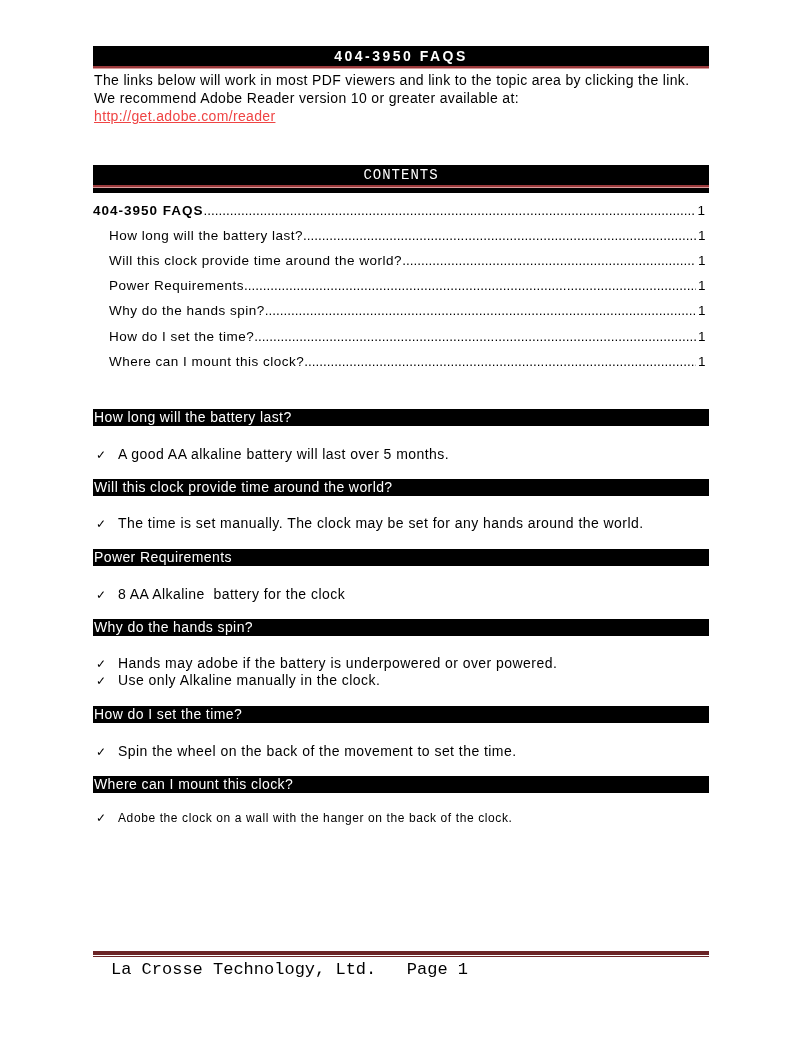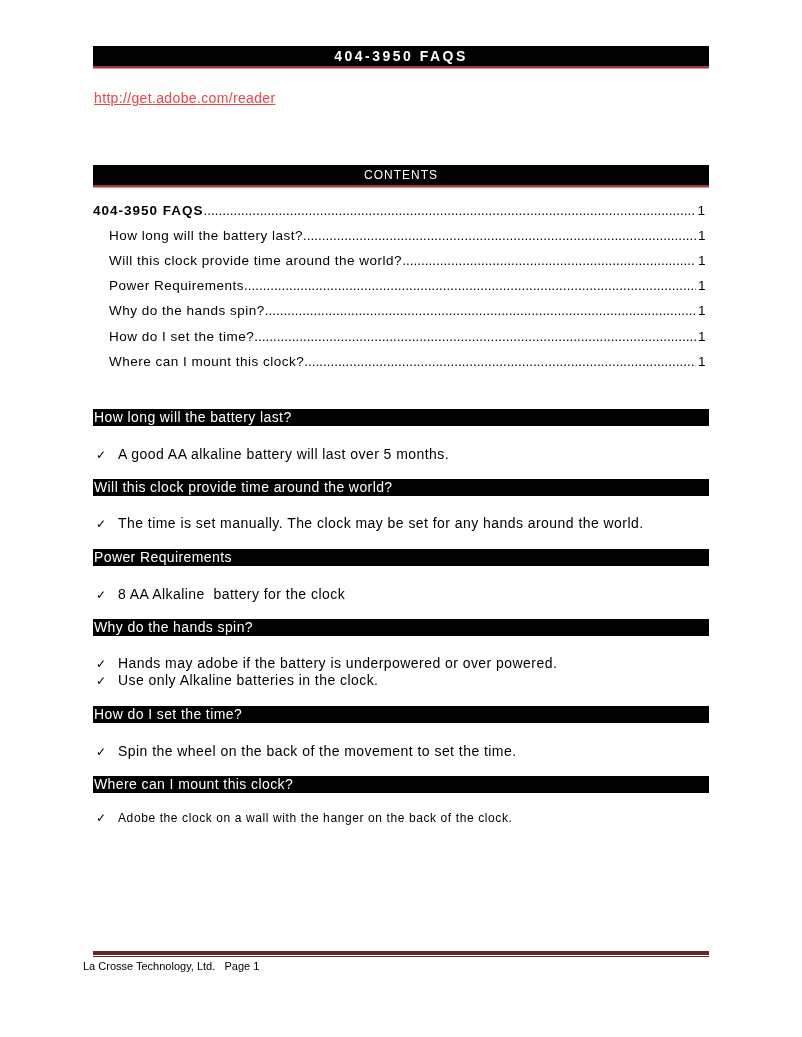--- a/index.html
+++ b/index.html
@@ -1,46 +1,46 @@
 <!DOCTYPE html>
 <html><head>
 <meta charset="utf-8">
 <style>
   html, body { margin:0; padding:0; background:#ffffff; }
   body { width:802px; height:1037px; position:relative; font-family:"Liberation Sans", sans-serif; color:#000; overflow:hidden; }
   .title-bar { position:absolute; left:93px; width:616px; height:20px; background:#000; color:#fff; font-weight:bold; font-size:14px; letter-spacing:2.5px; text-align:center; line-height:20px; }
   .title-rule-red { position:absolute; left:93px; width:616px; height:2px; background:#9b3a3c; }
   .title-rule-pink { position:absolute; left:93px; width:616px; height:1px; background:#d99b9c; }
-  .contents-bar { position:absolute; left:93px; width:616px; height:20px; background:#000; color:#fff; font-size:12px; letter-spacing:1px; text-align:center; line-height:20px; }
+  .contents-bar { position:absolute; left:93px; width:616px; height:28px; background:#000; color:#fff; font-size:14px; letter-spacing:1px; text-align:center; line-height:20px;font-family:Liberation Mono, monospace; }
   .intro { position:absolute; left:94px; top:71px; width:615px; font-size:14px; line-height:18px; letter-spacing:0.35px; }
   .intro a { color:#ef4444; text-decoration:underline; }
   .toc-row { position:absolute; left:93px; width:613px; font-size:13.5px; letter-spacing:0.5px; display:flex; align-items:baseline; white-space:nowrap; }
   .toc-row.level2 { left:109px; width:597px; }
   .toc-row.level1 { font-weight:bold; letter-spacing:1px; }
   .toc-label { flex:0 0 auto; }
   .toc-dots { flex:1 1 auto; overflow:hidden; letter-spacing:0; font-weight:normal; }
   .toc-dots::after { content:"........................................................................................................................................................................................................................................................"; }
   .toc-page { flex:0 0 auto; font-weight:normal; padding-left:2px; }
   .section-bar { position:absolute; left:93px; width:616px; height:17px; background:#000; color:#fff; font-size:14px; line-height:17px; letter-spacing:0.4px; padding-left:1px; box-sizing:border-box; }
   .bullet { position:absolute; left:96px; font-size:14px; letter-spacing:0.45px; white-space:nowrap; display:flex; align-items:baseline; }
   .bullet.small { font-size:12px; letter-spacing:0.6px; }
   .check { width:22px; display:inline-block; font-size:12px; }
   .footer-rule-thick { position:absolute; left:93px; width:616px; top:951px; height:4px; background:#6b2426; }
   .footer-rule-thin { position:absolute; left:93px; width:616px; top:956px; height:1px; background:#6b2426; }
-  .footer { position:absolute; left:83px; top:960px; font-size:11px; }
+  .footer { position:absolute; left:111px; top:960px; font-size:17px;font-family:Liberation Mono, monospace; }
 </style>
 </head>
 <body>
 
 <div class="title-bar" style="top:46px;">404-3950 FAQS</div>
 <div class="title-rule-red" style="top:66px;"></div>
 <div class="title-rule-pink" style="top:68px;"></div>
 
 <div class="intro">
-  <br>
+  <span>The links below will work in most PDF viewers and link to the topic area by clicking the link. We recommend Adobe Reader version 10 or greater available at:</span><br>
   <a href="#">http://get.adobe.com/reader</a>
 </div>
 
 <div class="contents-bar" style="top:165px;">CONTENTS</div>
 <div class="title-rule-red" style="top:185px;"></div>
 <div class="title-rule-pink" style="top:187px;"></div>
 
 <div class="toc-row level1" style="top:203px;">
   <span class="toc-label">404-3950 FAQS</span>
   <span class="toc-dots"></span>
@@ -95,21 +95,21 @@
   <span style="white-space:pre;">8 AA Alkaline  battery for the clock</span>
 </div>
 
 <div class="section-bar" style="top:619px;">Why do the hands spin?</div>
 <div class="bullet" style="top:655px;">
   <span class="check">✓</span>
   <span>Hands may adobe if the battery is underpowered or over powered.</span>
 </div>
 <div class="bullet" style="top:672px;">
   <span class="check">✓</span>
-  <span>Use only Alkaline batteries in the clock.</span>
+  <span>Use only Alkaline manually in the clock.</span>
 </div>
 
 <div class="section-bar" style="top:706px;">How do I set the time?</div>
 <div class="bullet" style="top:743px;">
   <span class="check">✓</span>
   <span>Spin the wheel on the back of the movement to set the time.</span>
 </div>
 
 <div class="section-bar" style="top:776px;">Where can I mount this clock?</div>
 <div class="bullet small" style="top:811px;">

